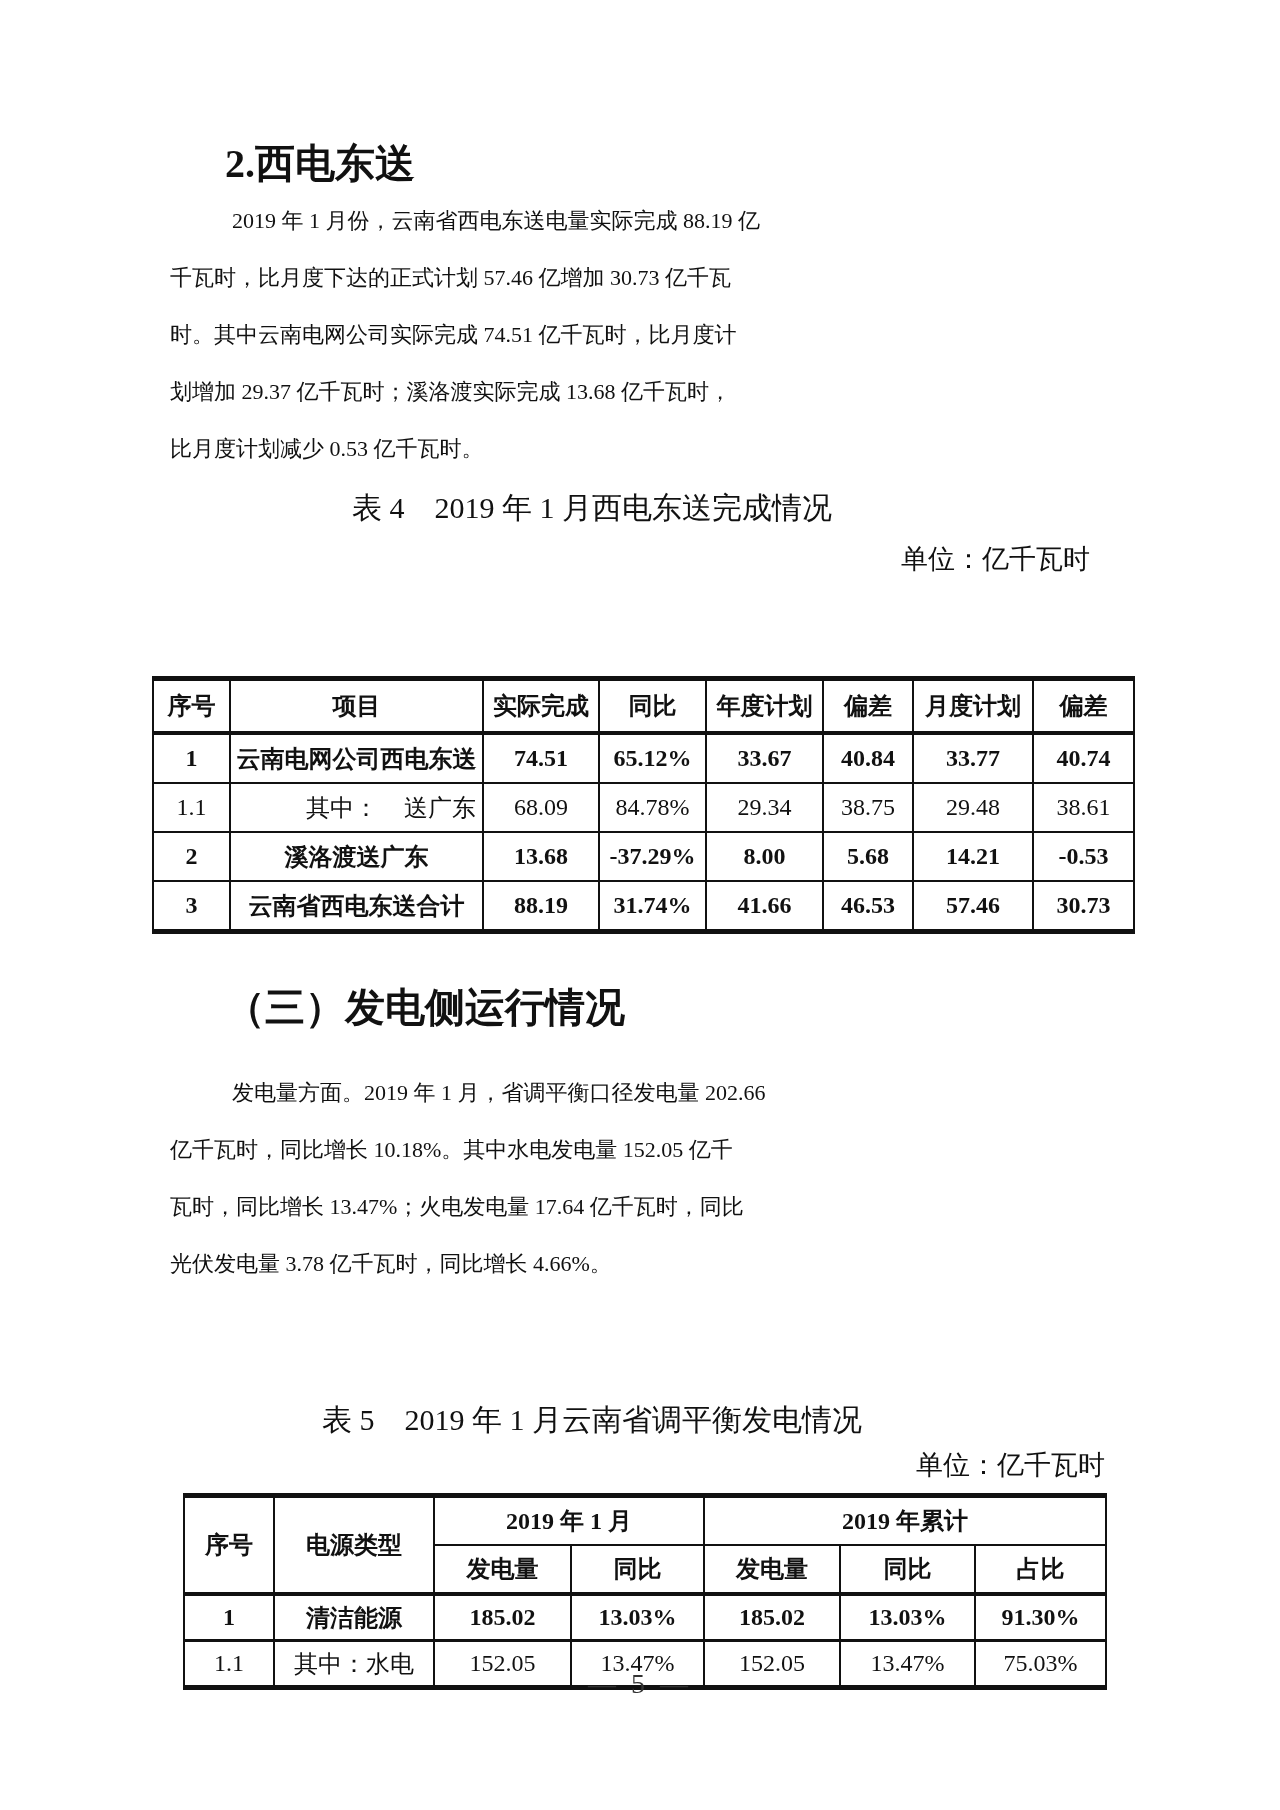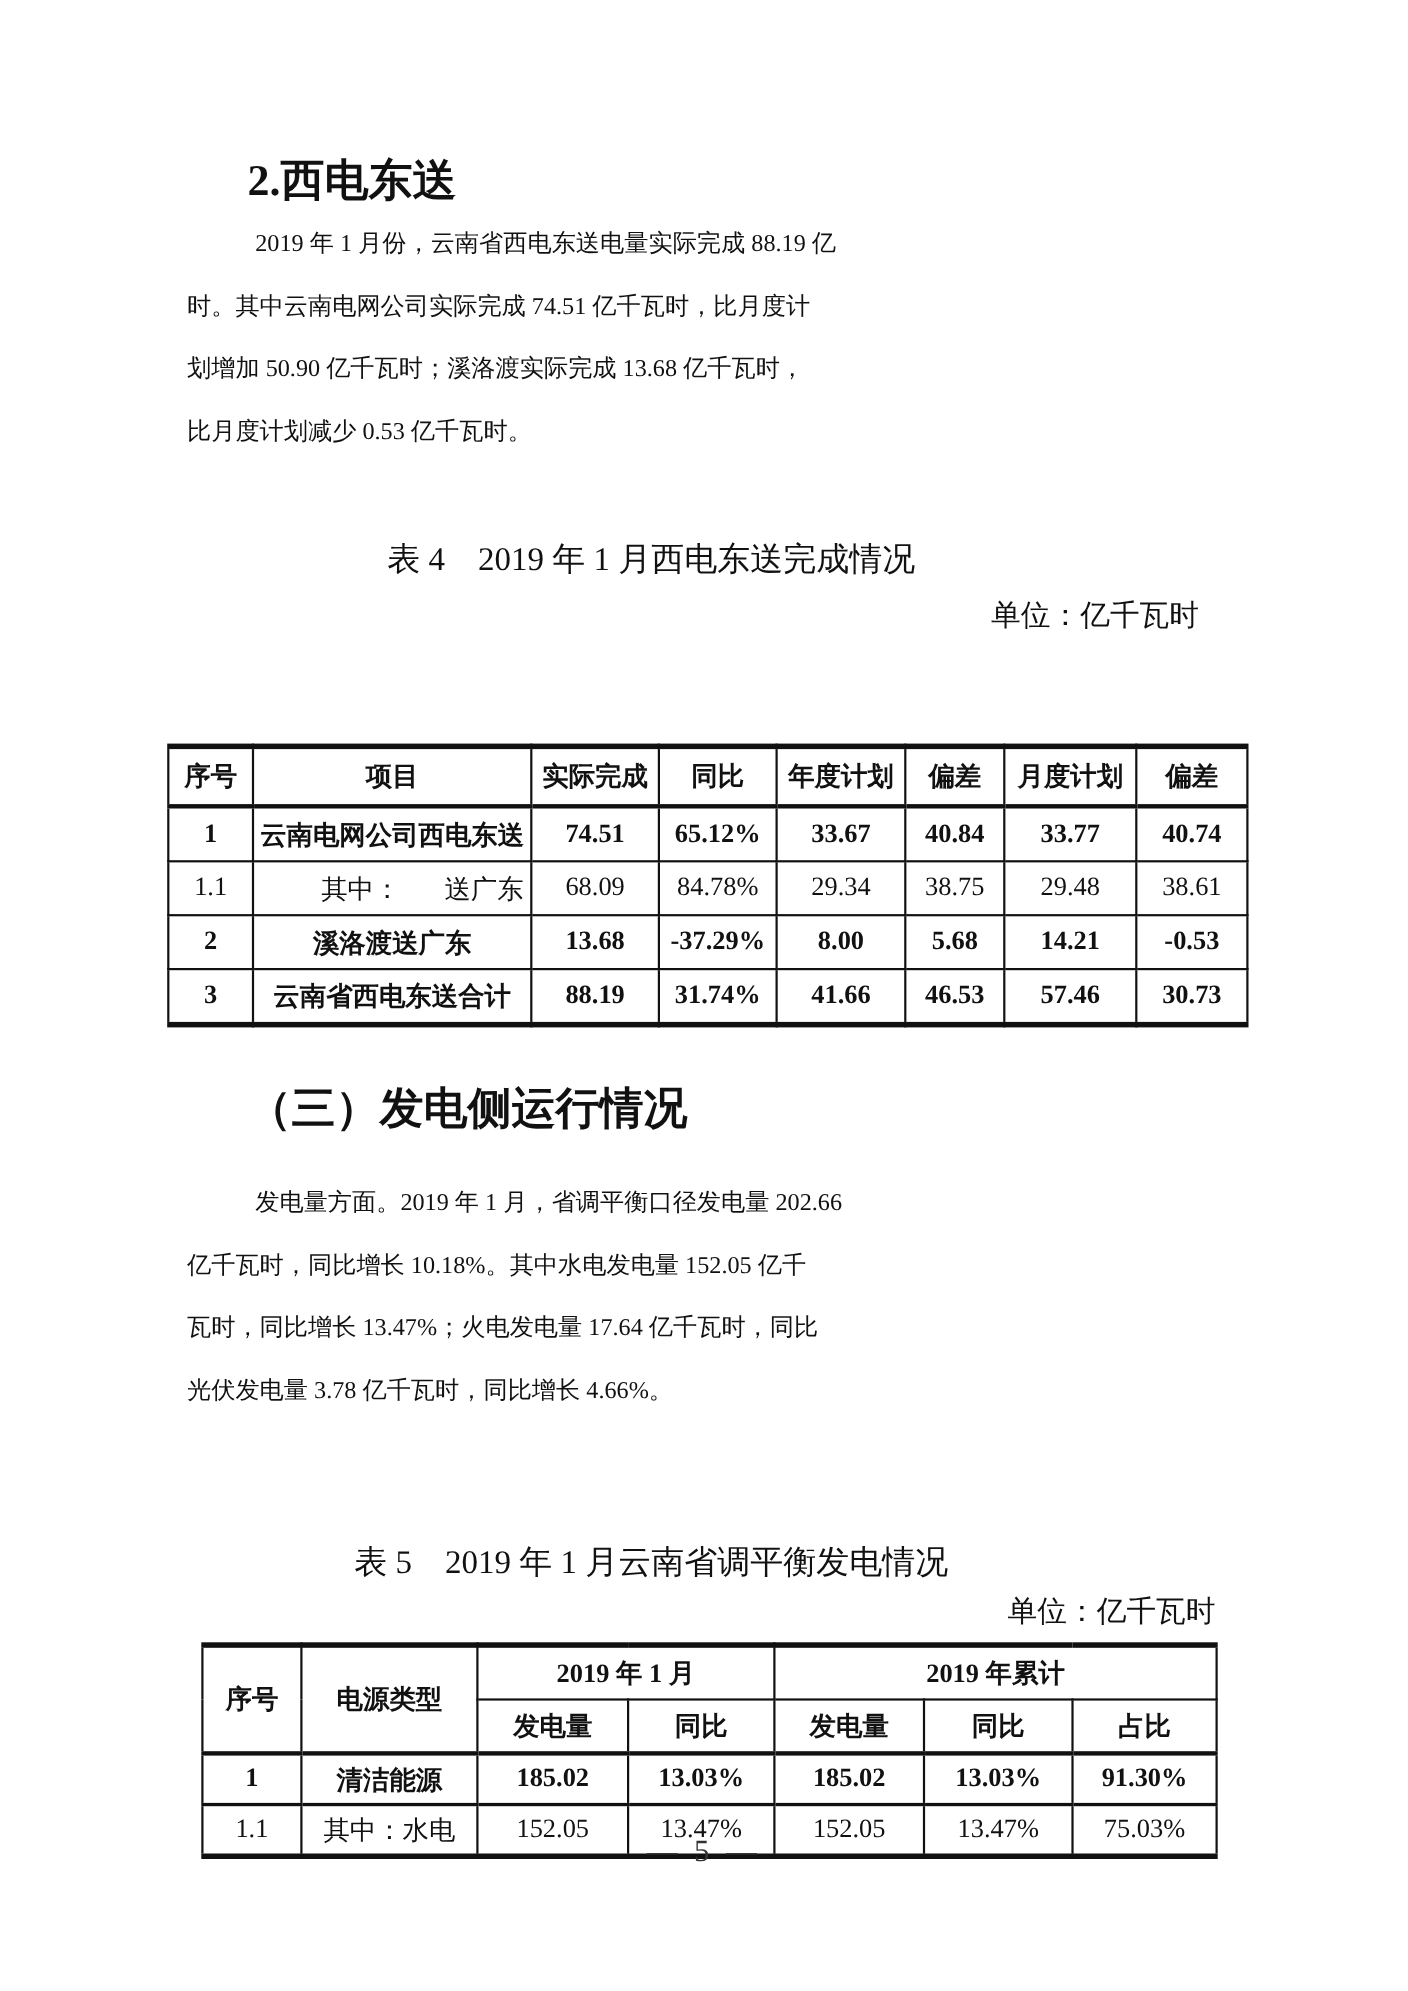--- a/index.html
+++ b/index.html
@@ -60,42 +60,43 @@
   table.t5 tr.thead2 td { border-bottom:4px solid #111; height:46px; }
   table.t5 td.rowspan2 { border-bottom:4px solid #111; }
   table.t5 tr.data td { height:43px; border-bottom:3px solid #111; }
   
   td.item-left  { text-align:left;  padding-left:14px; }
   td.item-right { text-align:right; padding-right:8px; }
   td.item-split .cellflex {
     display:flex;
     justify-content:flex-end;
     align-items:center;
-    gap:40px;
+    gap:26px;
     padding-right:6px;
   }
   .footer {
     width:1280px;
     text-align:center;
     font-size:28px;
     color:#333;
     letter-spacing:4px;
   }
 </style>
 </head>
 <body>
 
 <div>
 
   <div class="abs heading" style="left:225px; top:136px;">2.西电东送</div>
 
   <div class="abs para" style="left:170px; top:192px;">
     <div class="pline indent">2019 年 1 月份，云南省西电东送电量实际完成 88.19 亿</div>
+    <div class="pline">千瓦时，比月度下达的正式计划 57.46 亿增加 30.73 亿千瓦</div>
     <div class="pline">时。其中云南电网公司实际完成 74.51 亿千瓦时，比月度计</div>
-    <div class="pline">划增加 50.90 亿千瓦时；溪洛渡实际完成 13.68 亿千瓦时，</div>
+    <div class="pline">划增加 29.37 亿千瓦时；溪洛渡实际完成 13.68 亿千瓦时，</div>
     <div class="pline">比月度计划减少 0.53 亿千瓦时。</div>
   </div>
 
   <div class="abs t-title" style="left:0; top:488px;">表 4　2019 年 1 月西电东送完成情况</div>
   <div class="abs unit" style="left:170px; top:541px; width:920px;">单位：亿千瓦时</div>
 
   <table class="abs doc t4" style="left:152px; top:676px; width:981px;">
     <colgroup>
       <col style="width:77px">
         <col style="width:253px">

